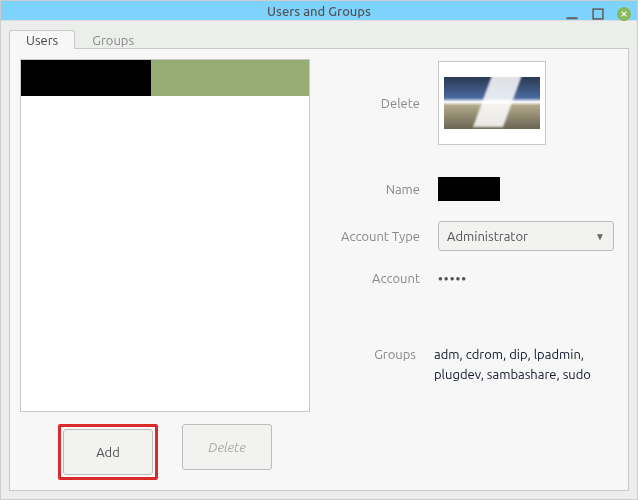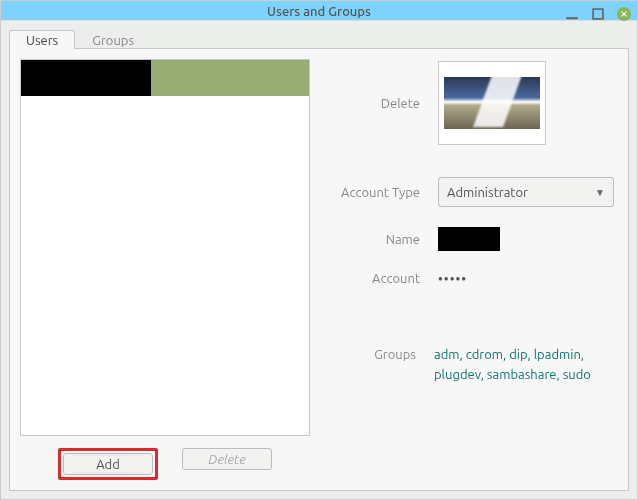--- a/index.html
+++ b/index.html
@@ -115,21 +115,21 @@
     background: #000;
   }
   .list-buttons {
     display: flex;
     gap: 24px;
     margin-top: 12px;
     padding-left: 38px;
   }
   .btn {
     width: 90px;
-    height: 22px;
+    height: 46px;
     background: #f2f2f1;
     border: 1px solid #bcbcbc;
     border-radius: 3px;
     display: flex;
     align-items: center;
     justify-content: center;
     color: #555;
     cursor: pointer;
   }
   .btn.disabled {
@@ -210,21 +210,21 @@
     height: 24px;
     background: #000;
   }
   .groups-field {
     align-items: flex-start;
   }
   .groups-field .label { margin-top: 2px; }
   .groups-val {
     max-width: 180px;
     line-height: 1.5;
-    color: #0f766e;
+    color: #0f172a;
   }
 </style>
 </head>
 <body>
 
 <div class="window">
 
   <div class="titlebar">
     <span class="title">Users and Groups</span>
     <div class="controls">
@@ -282,33 +282,33 @@
         <div class="field picture-field">
           <div class="label">Delete</div>
           <div class="picture-frame">
             <div class="picture-img"></div>
           </div>
         </div>
 
         <div style="height:12px"></div>
 
         <div class="field">
+          <div class="label">Name</div>
+          <div class="name-block"></div>
+        </div>
+
+        <div class="field">
           <div class="label">Account Type</div>
           <div class="select">
             <span>Administrator</span>
             <span class="chev">▼</span>
           </div>
         </div>
 
         <div class="field">
-          <div class="label">Name</div>
-          <div class="name-block"></div>
-        </div>
-
-        <div class="field">
           <div class="label">Account</div>
           <div class="value" style="letter-spacing:1px;font-size:8px">●●●●●</div>
         </div>
 
         <div style="height:40px"></div>
 
         <div class="field groups-field">
           <div class="label">Groups</div>
           <div class="groups-val">adm, cdrom, dip, lpadmin, plugdev, sambashare, sudo</div>
         </div>

